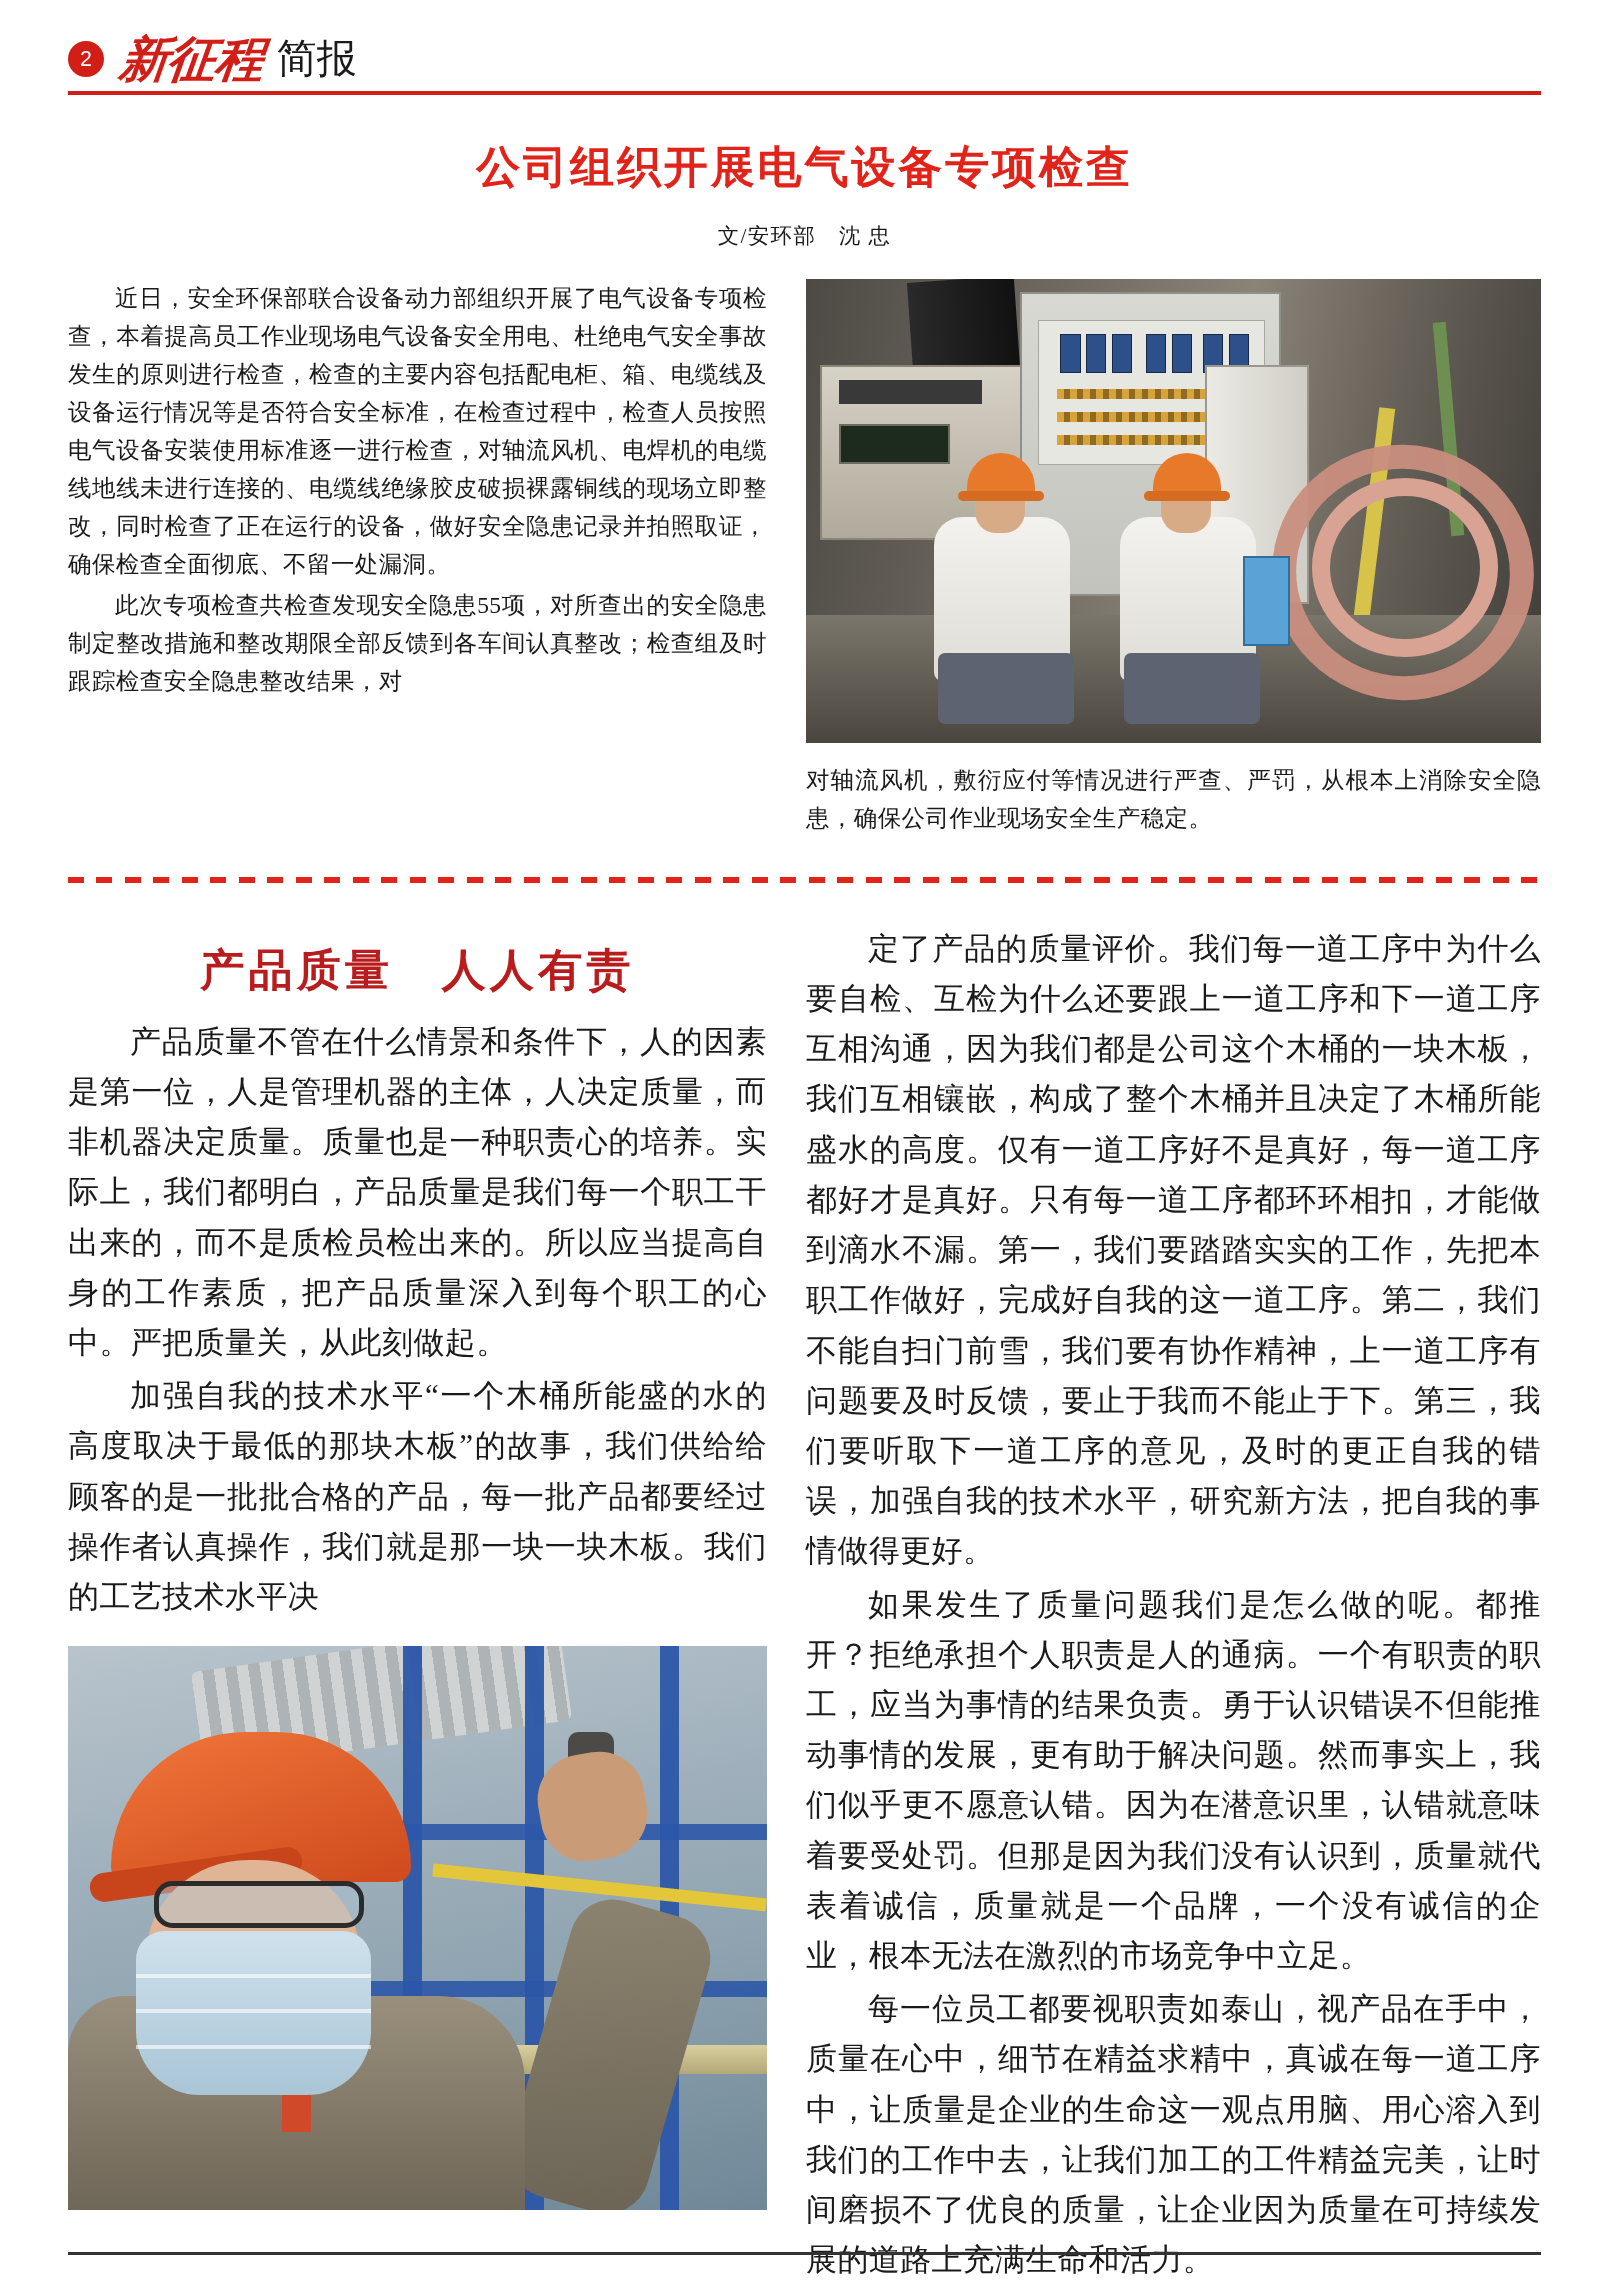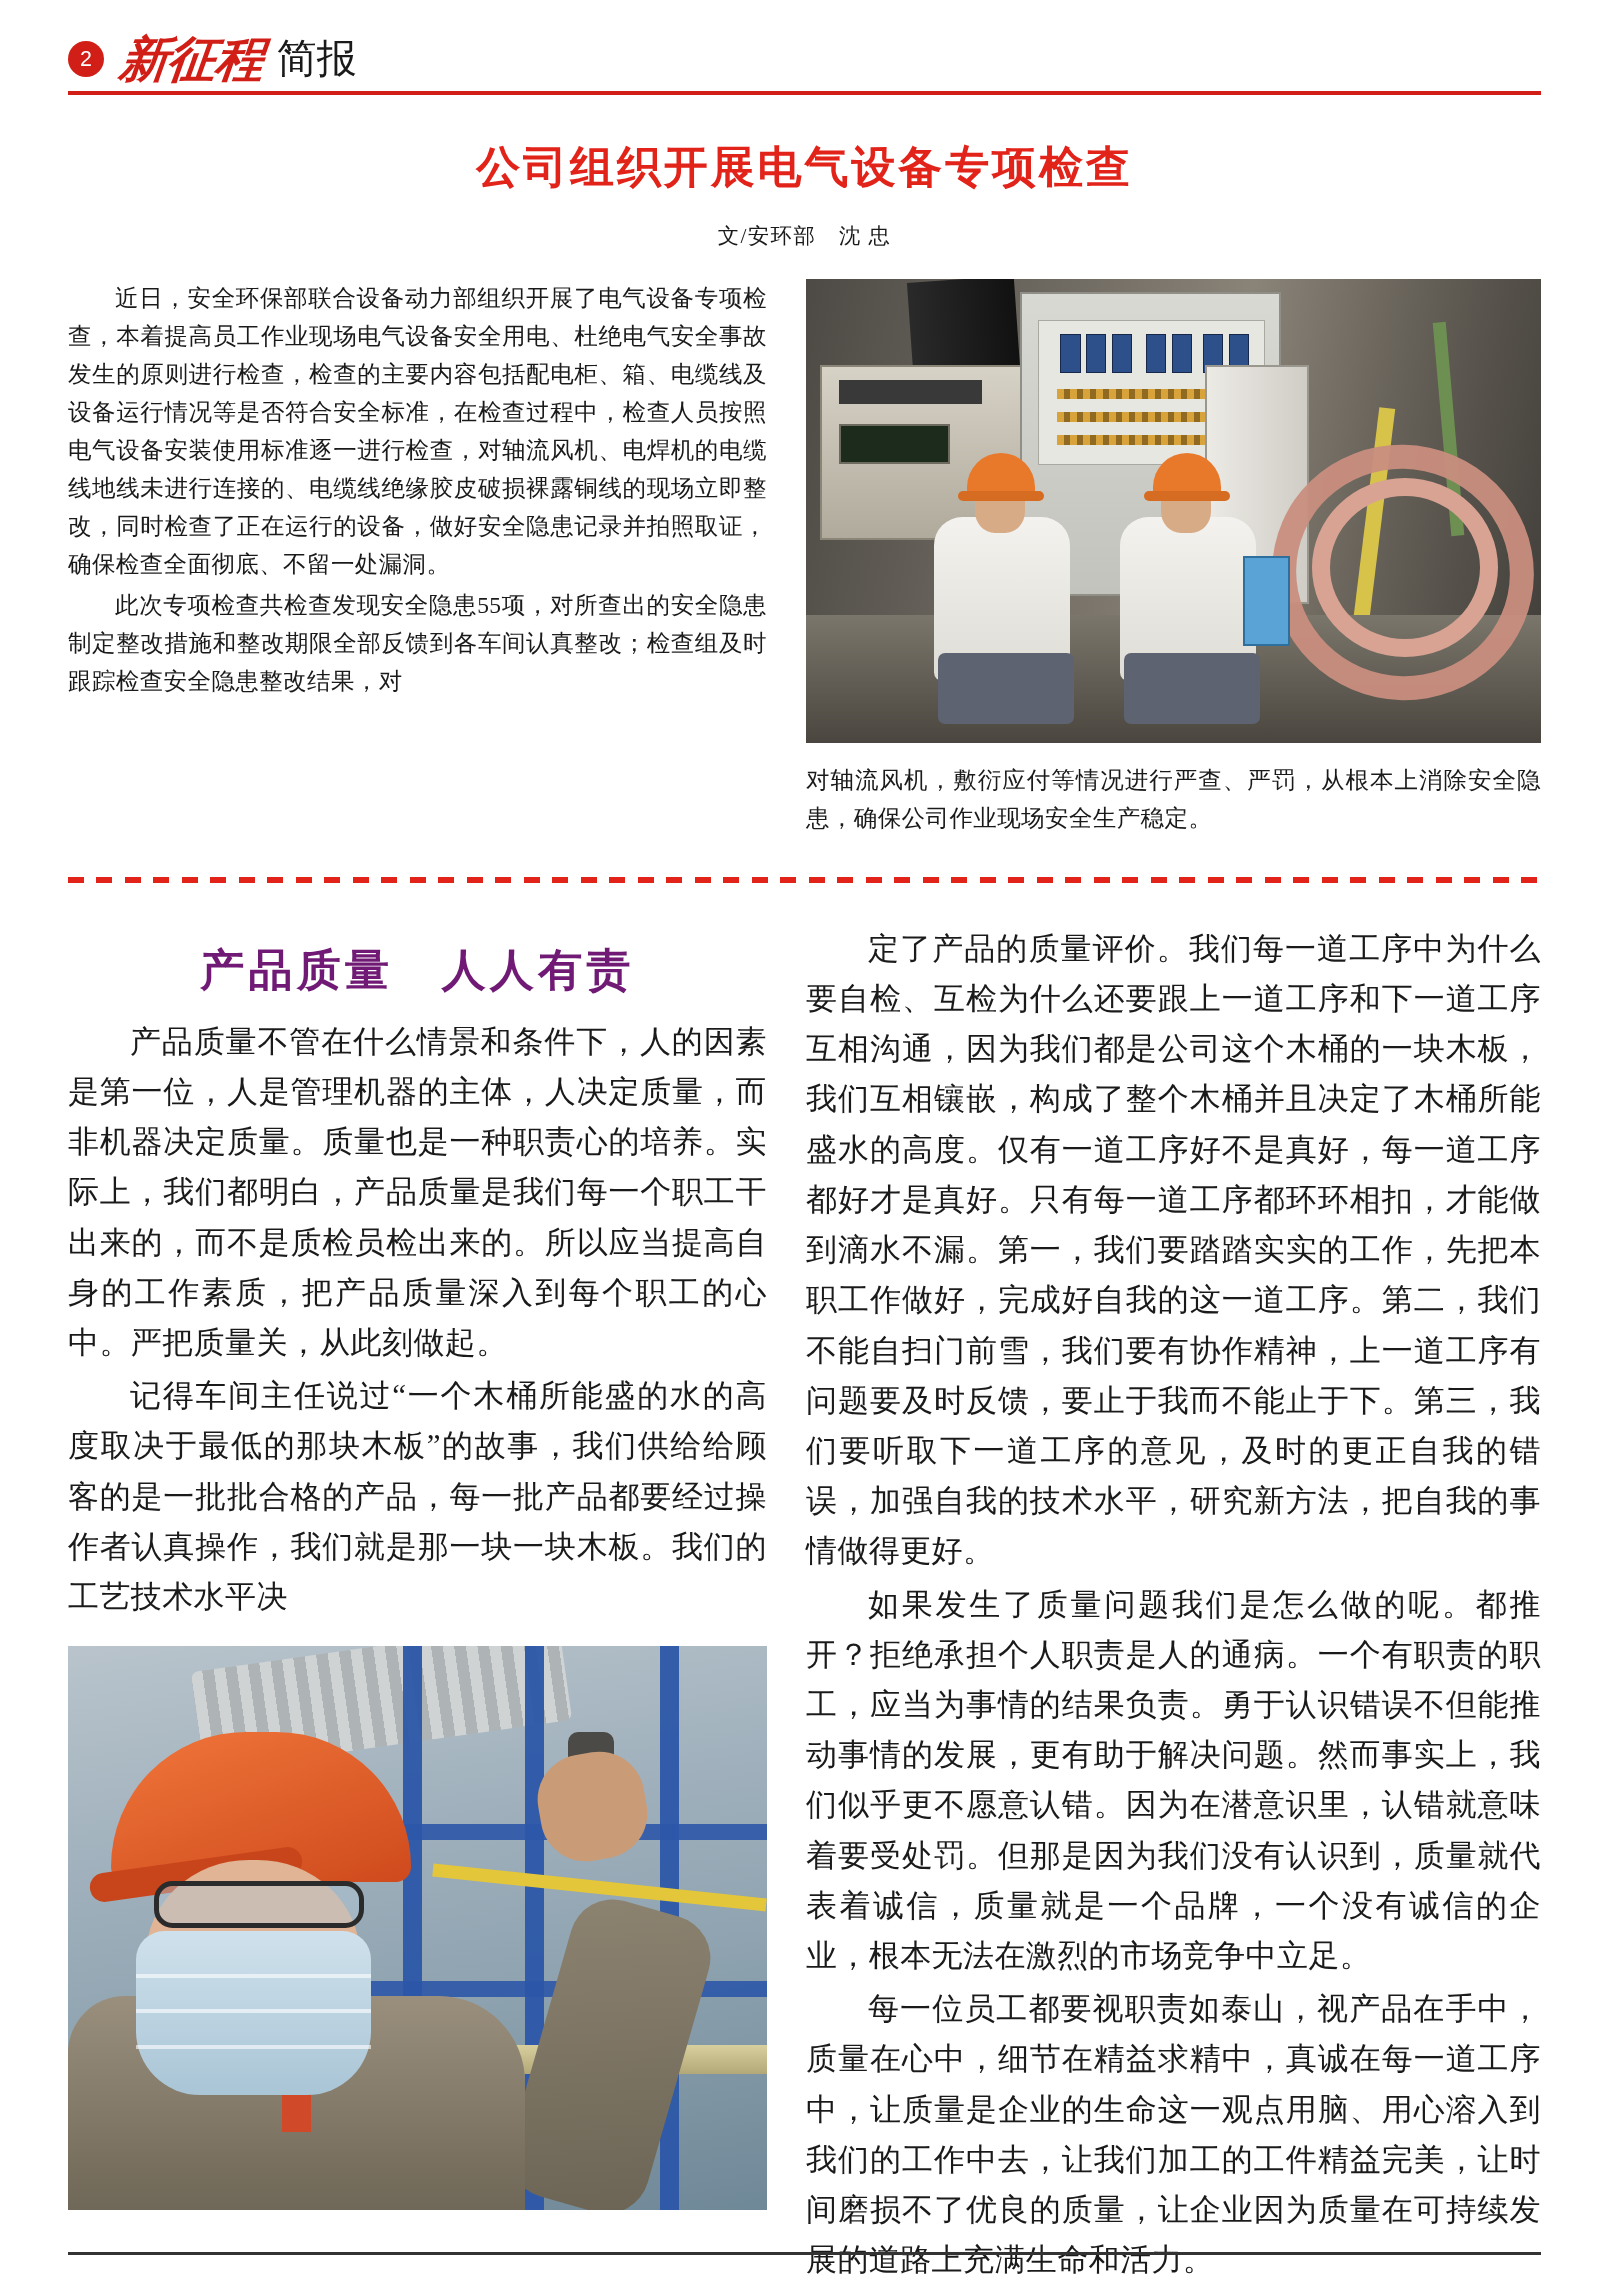--- a/index.html
+++ b/index.html
@@ -240,21 +240,21 @@
     gap: 39px;
     margin-top: 41px;
   }
   .a2-left { width: 699px; flex: none; }
   .a2-right { flex: 1; }
 
   .headline2 {
     text-align: center;
     font-size: 44px;
     font-weight: bold;
-    color: #701a75;
+    color: #b91c1c;
     letter-spacing: 4.3px;
     margin-top: 17px;
     font-family: "Liberation Serif", serif;
   }
   .byline2 {
     text-align: center;
     font-size: 21.4px;
     margin-top: 24px;
     letter-spacing: 1.4px;
   }
@@ -421,21 +421,21 @@
     </div>
   </div>
 
   <div class="dashed-divider"></div>
 
   <div class="a2">
     <div class="a2-left">
       <div class="headline2">产品质量　人人有责</div>
       <div class="paras col-text">
         <p class="txt">产品质量不管在什么情景和条件下，人的因素是第一位，人是管理机器的主体，人决定质量，而非机器决定质量。质量也是一种职责心的培养。实际上，我们都明白，产品质量是我们每一个职工干出来的，而不是质检员检出来的。所以应当提高自身的工作素质，把产品质量深入到每个职工的心中。严把质量关，从此刻做起。</p>
-        <p class="txt">记得车间主任说过“一个木桶所能盛的水的高度取决于最低的那块木板”的故事，我们供给给顾客的是一批批合格的产品，每一批产品都要经过操作者认真操作，我们就是那一块一块木板。我们的工艺技术水平决</p>
+        <p class="txt">加强自我的技术水平“一个木桶所能盛的水的高度取决于最低的那块木板”的故事，我们供给给顾客的是一批批合格的产品，每一批产品都要经过操作者认真操作，我们就是那一块一块木板。我们的工艺技术水平决</p>
       </div>
 
       <div class="photo ph2">
         <div class="bg"></div>
         <div class="duct"></div>
         <div class="scaff-v" style="left:335px;"></div>
         <div class="scaff-v" style="left:457px;"></div>
         <div class="scaff-v" style="left:592px;"></div>
         <div class="scaff-h" style="top:178px;"></div>
         <div class="scaff-h" style="top:335px;"></div>

